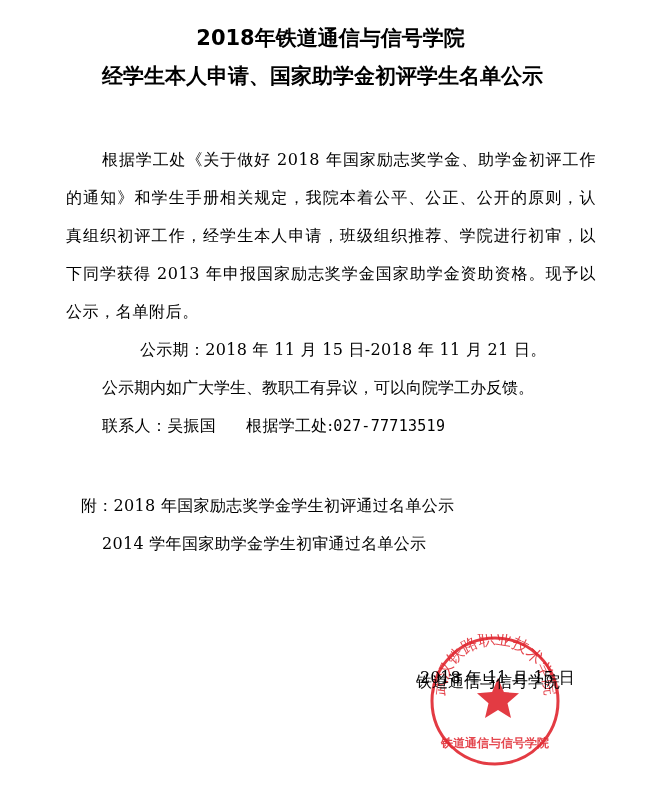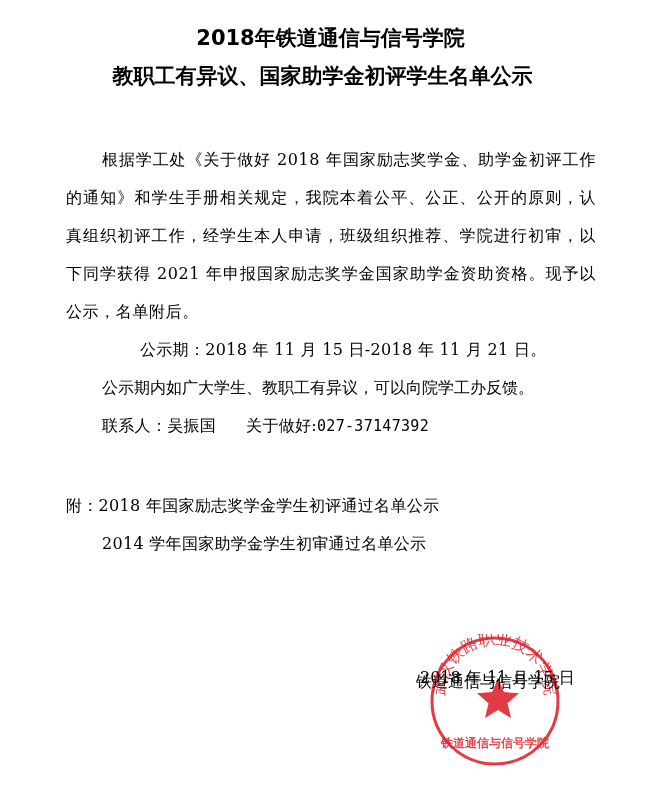--- a/index.html
+++ b/index.html
@@ -59,32 +59,32 @@
       position: absolute;
       font-size: 16px;
       white-space: nowrap;
       line-height: 20px;
     }
   </style>
 </head>
 <body>
 
 <div class="title t1">2018年铁道通信与信号学院</div>
-<div class="title t2">教职工有异议、国家助学金初评学生名单公示</div>
+<div class="title t2">经学生本人申请、国家助学金初评学生名单公示</div>
 
-<div class="body-para">根据学工处《关于做好 2018 年国家励志奖学金、助学金初评工作的通知》和学生手册相关规定，我院本着公平、公正、公开的原则，认真组织初评工作，经学生本人申请，班级组织推荐、学院进行初审，以下同学获得 2021 年申报国家励志奖学金国家助学金资助资格。现予以公示，名单附后。</div>
+<div class="body-para">根据学工处《关于做好 2018 年国家励志奖学金、助学金初评工作的通知》和学生手册相关规定，我院本着公平、公正、公开的原则，认真组织初评工作，经学生本人申请，班级组织推荐、学院进行初审，以下同学获得 2013 年申报国家励志奖学金国家助学金资助资格。现予以公示，名单附后。</div>
 
 <div class="line" style="left:102px; top:340px;margin-left:38px;">公示期：2018 年 11 月 15 日-2018 年 11 月 21 日。</div>
 <div class="line" style="left:102px; top:378px; letter-spacing:0px;">公示期内如广大学生、教职工有异议，可以向院学工办反馈。</div>
 
 <div class="line" style="left:102px; top:416px;">
-  <span>联系人：</span><span>吴振国</span><span style="display:inline-block;width:30px;"></span><span>关于做好:</span><span style="font-family:'DejaVu Sans Mono','Liberation Mono',monospace;font-size:15px;">027-37147392</span>
+  <span>联系人：</span><span>吴振国</span><span style="display:inline-block;width:30px;"></span><span>根据学工处:</span><span style="font-family:'DejaVu Sans Mono','Liberation Mono',monospace;font-size:15px;">027-77713519</span>
 </div>
 
-<div class="line" style="left:66px; top:496px;">
+<div class="line" style="left:81px; top:496px;">
   <span>附：</span><span>2018 年国家励志奖学金学生初评通过名单公示</span>
 </div>
 <div class="line" style="left:102px; top:534px;">
   <span>2014 学年国家助学金学生初审通过名单公示</span>
 </div>
 
 <svg class="seal" viewBox="0 0 134 134" xmlns="http://www.w3.org/2000/svg">
   <defs>
     <path id="sealArc" d="M 22 82 A 50 50 0 1 1 112 82"></path>
   </defs>

